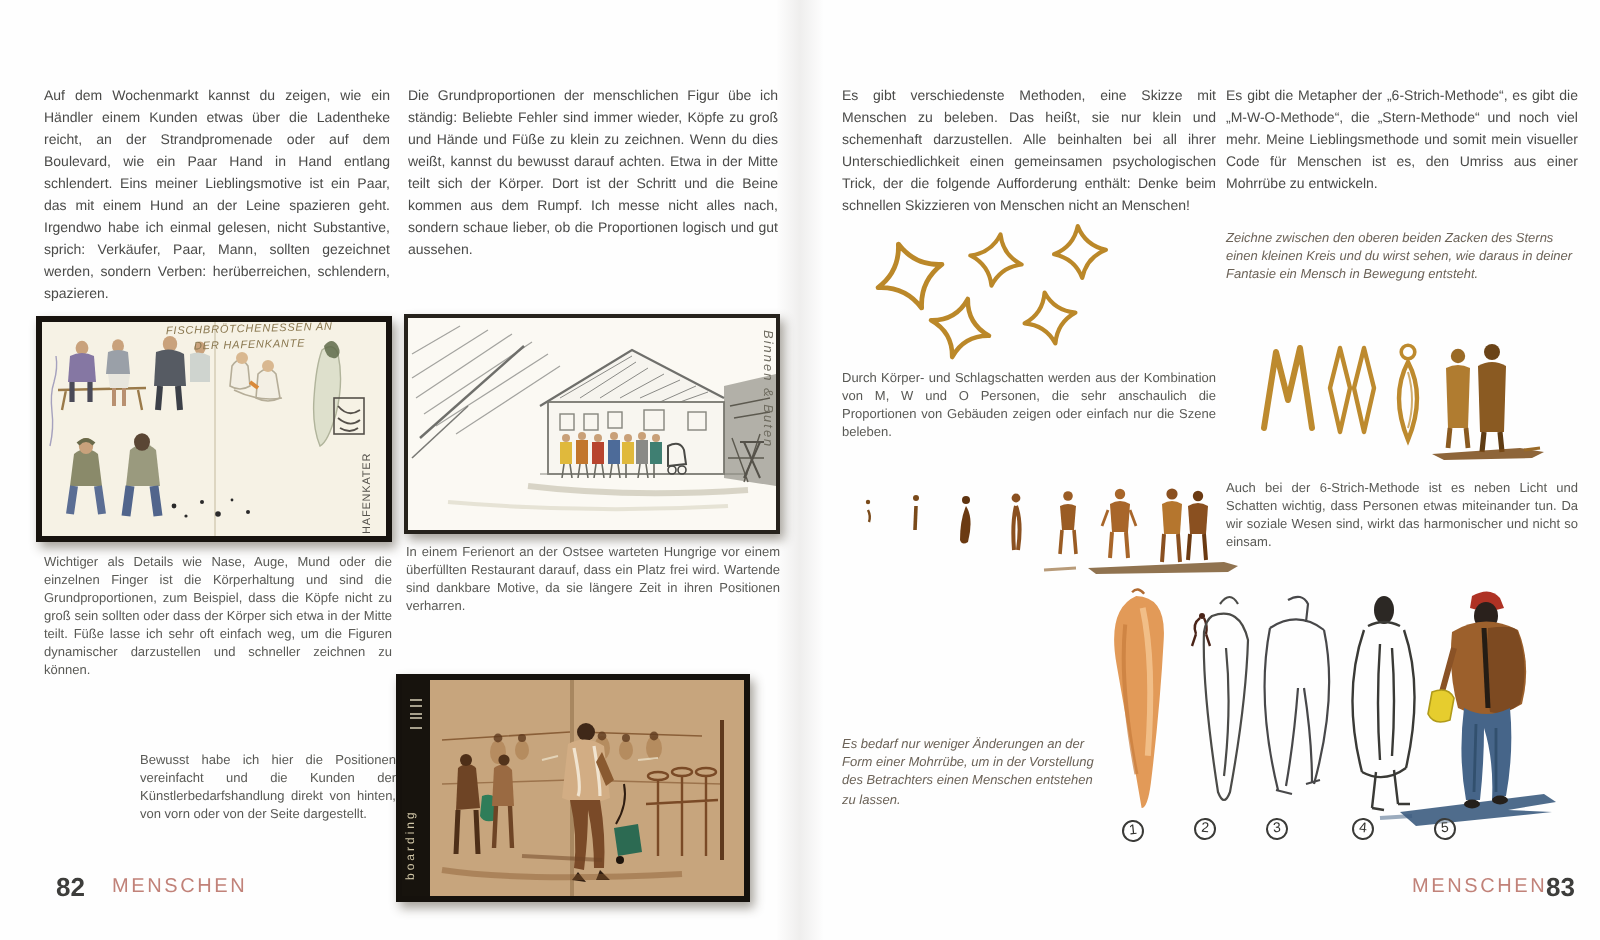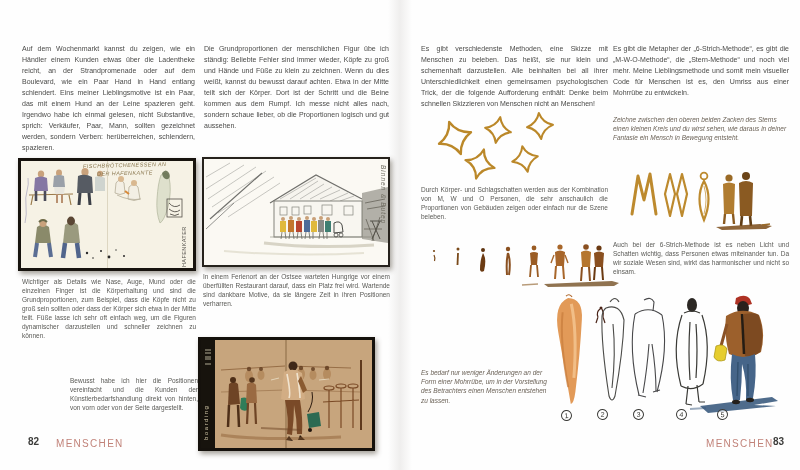--- a/index.html
+++ b/index.html
@@ -4,21 +4,21 @@
 <style>
   *{box-sizing:border-box;margin:0;padding:0}
   body{background:#e9e9e9;font-family:"Liberation Sans",sans-serif}
   #spread{position:relative;width:800px;height:470px;background:#fefefe;overflow:hidden}
   .para{position:absolute;font-size:7px;line-height:11px;color:#4a4a48;text-align:justify}
   .cap{position:absolute;font-size:6.5px;line-height:9px;color:#595955;text-align:justify}
   .note{position:absolute;font-size:6.5px;line-height:9.2px;color:#6b6257;font-style:italic}
   .photo{position:absolute;background:#17130e;box-shadow:2px 3px 5px rgba(60,50,35,.45)}
   .photo svg{display:block}
   .ill{position:absolute}
-  .ftr-num{position:absolute;font-size:10px;font-weight:bold;color:#3d3d3b}
+  .ftr-num{position:absolute;font-size:13px;font-weight:bold;color:#3d3d3b}
   .ftr-ch{position:absolute;font-size:10px;letter-spacing:1.3px;color:#c18279}
   .vup{writing-mode:vertical-rl;transform:rotate(180deg)}
   .vdown{writing-mode:vertical-rl}
   .fignum{position:absolute;width:11px;height:11px;border:1px solid #3b3b38;border-radius:50%;
           font-size:7px;line-height:9px;text-align:center;color:#33332f;background:rgba(255,255,255,.5)}
   .sk-text{position:absolute;color:#8a7850;font-size:5.5px;letter-spacing:.4px;font-style:italic;white-space:nowrap}
   .gutter{position:absolute;left:388px;top:0;width:24px;height:470px;
           background:linear-gradient(90deg,rgba(0,0,0,0),rgba(60,50,40,.08) 50%,rgba(0,0,0,0))}
 </style>
 </head>

